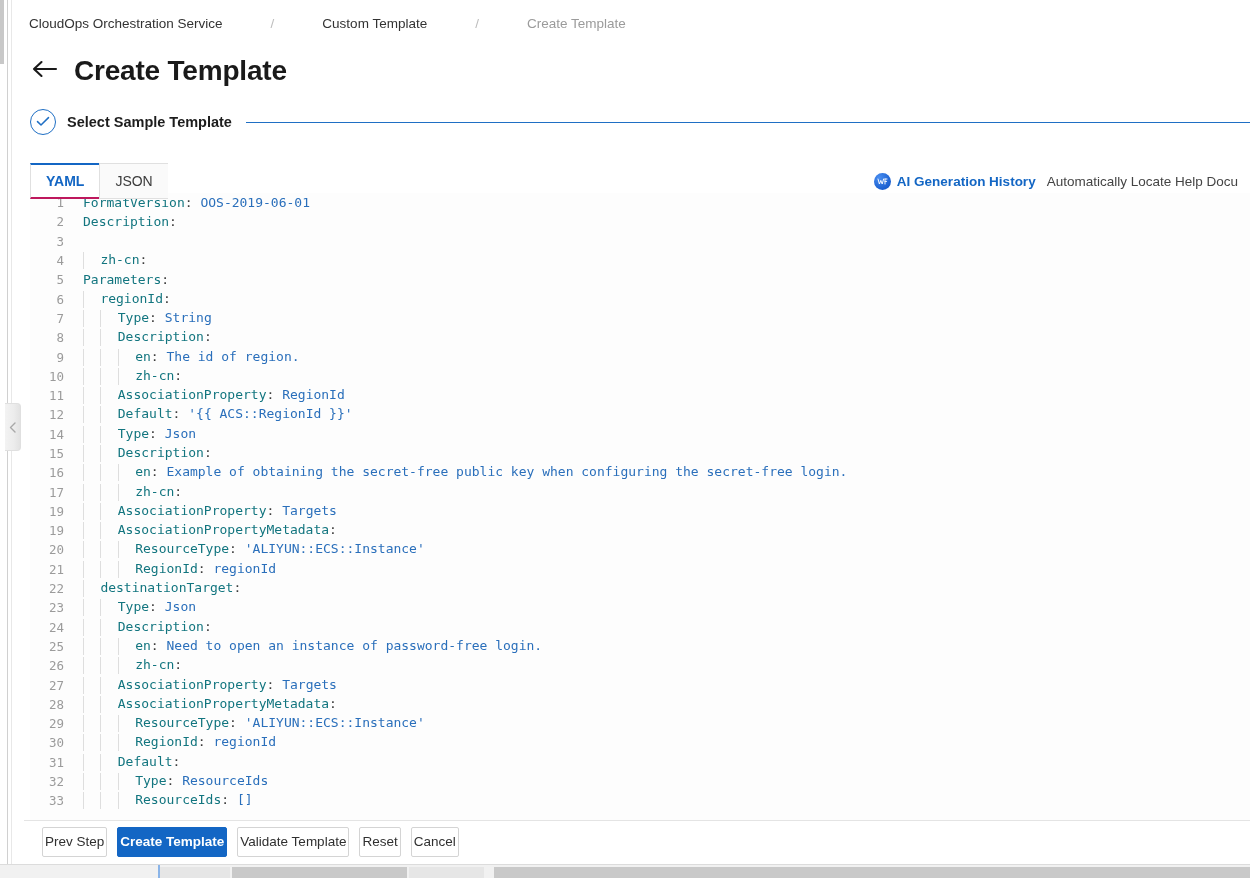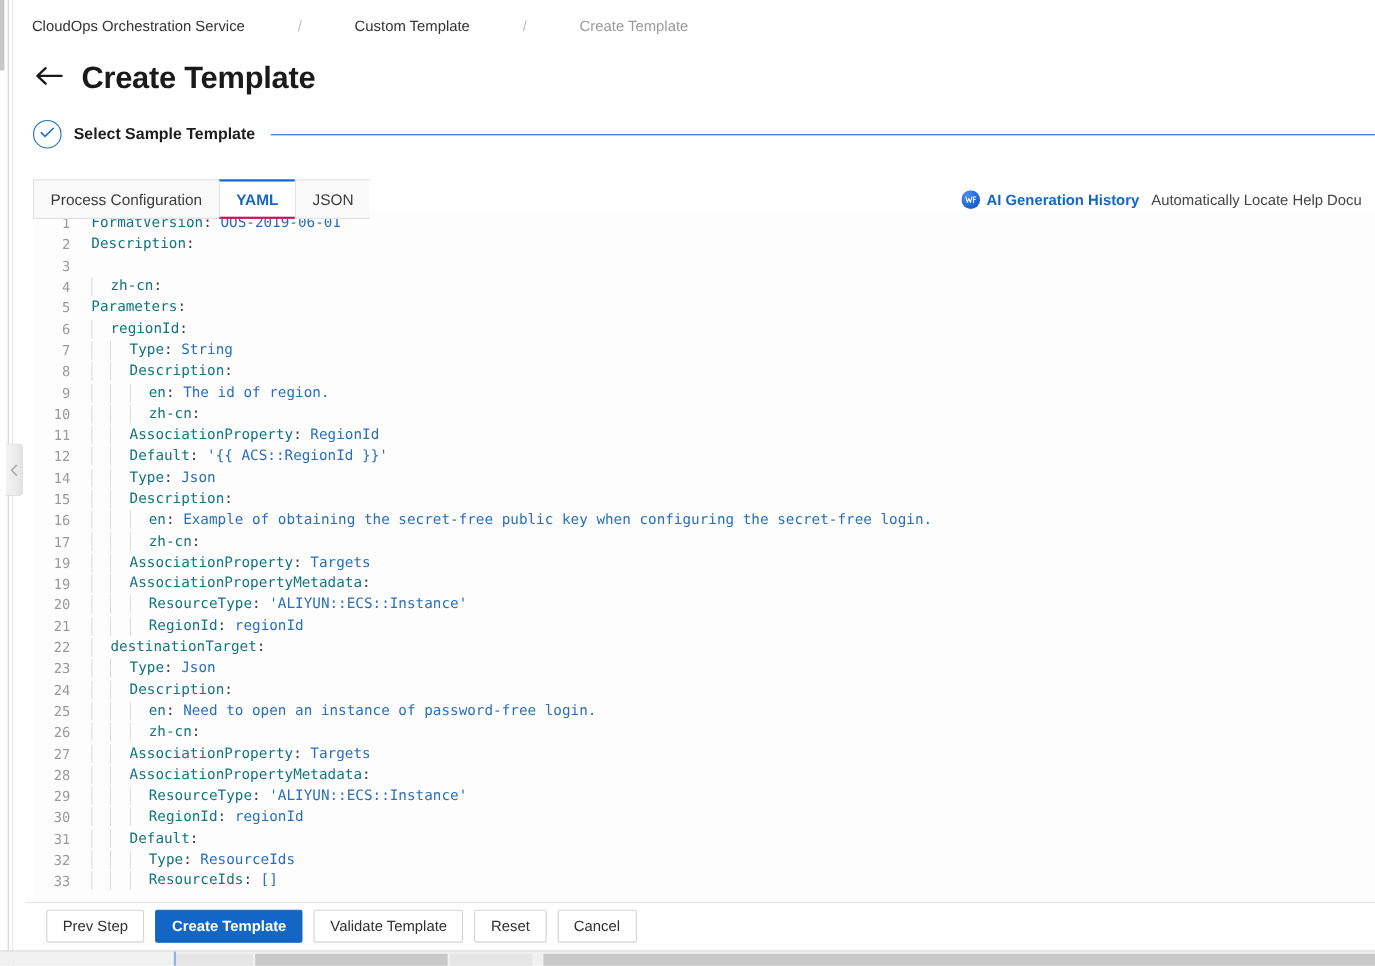--- a/index.html
+++ b/index.html
@@ -170,21 +170,21 @@
   
   .footer {
     position: absolute; left: 12px; right: 0; bottom: 16px;
     height: 42px;
     background: #ffffff;
     border-top: 1px solid #e4e4e4;
     display: flex; align-items: center;
     padding-left: 18px; gap: 10px;
   }
   .btn {
-    height: 30px; padding: 0 14px;
+    height: 30px; padding: 0 2px;
     display: flex; align-items: center; justify-content: center;
     font-size: 13.5px; border-radius: 2px;
     border: 1px solid #d4d4d4; background: #ffffff; color: #303030;
     cursor: pointer; white-space: nowrap;
   }
   .btn.primary {
     background: #1366c4; border-color: #1366c4; color: #ffffff;
     font-weight: bold;
   }
 
@@ -244,21 +244,20 @@
         <svg width="14" height="11" viewBox="0 0 14 11">
             <path d="M1.5 5.6 L5 9 L12.5 1.6" stroke="#1f6fc4" stroke-width="1.5" fill="none" stroke-linecap="round" stroke-linejoin="round"></path>
           </svg>
       </span>
     </div>
     <span class="step-label">Select Sample Template</span>
     <span class="step-line"></span>
   </div>
 
   <div class="tabbar">
-    <div class="tab">Process Configuration</div>
     <div class="tab active">YAML</div>
     <div class="tab">JSON</div>
 
     <div class="tab-right">
       <span class="ai-badge">
         <svg width="11" height="9" viewBox="0 0 11 9">
             <path d="M1 2 L2.4 7 L3.8 3.4 L5.2 7 L6.6 2 M8 2 L8 7 M8 2 L10 2 M8 4.4 L9.6 4.4" stroke="#ffffff" stroke-width="0.95" fill="none" stroke-linecap="round" stroke-linejoin="round"></path>
           </svg>
       </span>
       <span class="ai-history-link">AI Generation History</span>

